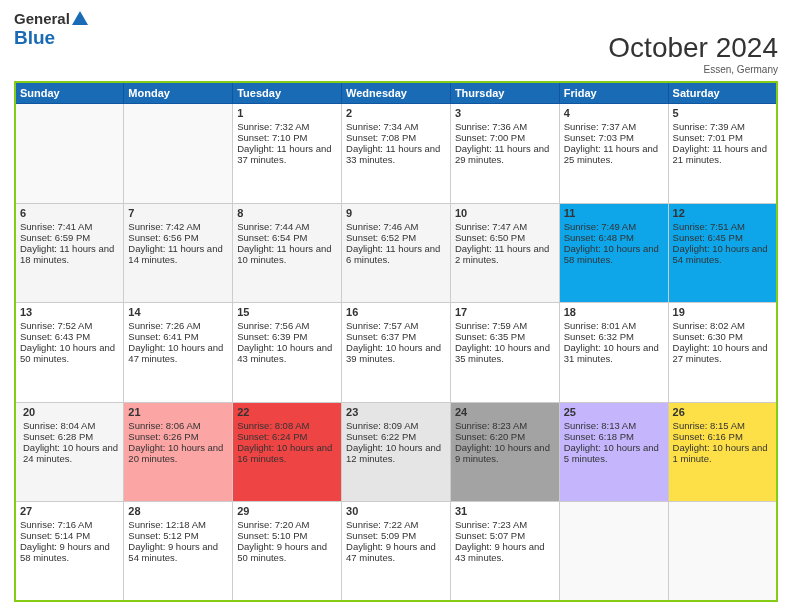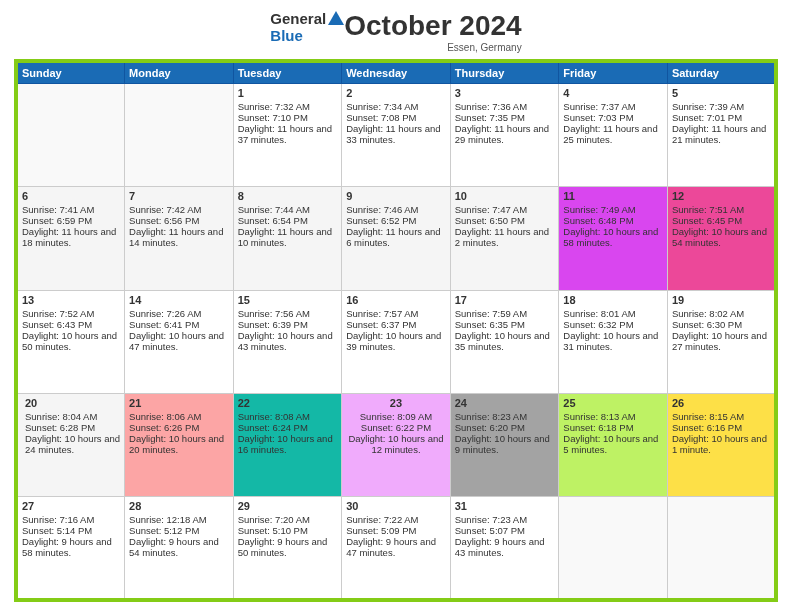--- a/index.html
+++ b/index.html
@@ -12,49 +12,50 @@
     }
     .page {
       width: 792px;
       height: 612px;
       padding: 10px 14px;
       display: flex;
       flex-direction: column;
     }
     .header {
       display: flex;
-      justify-content: center;
+      justify-content: space-between;
       align-items: flex-start;
       margin-bottom: 6px;
     }
     .logo {
       display: flex;
       flex-direction: column;
       align-items: flex-start;
     }
     .logo-line {
       display: flex;
       align-items: center;
     }
     .title-block {
       text-align: right;
     }
     .title-block h1 {
       font-size: 28px;
-      font-weight: bold;
+      font-weight: normal;
       color: #333;
+      margin-top: 22px;
     }
     .title-block h2 {
       font-size: 10px;
       font-weight: normal;
       color: #555;
     }
     .calendar {
       flex: 1;
-      border: 4px solid #84cc16;
+      border: 2px solid #84cc16;
       border-collapse: collapse;
       width: 100%;
       table-layout: fixed;
     }
     .calendar th {
       background: #1a6bb5;
       color: #fff;
       font-size: 11px;
       font-weight: bold;
       padding: 4px 4px;
@@ -94,21 +95,21 @@
 <body>
 
 <div class="page">
   <div class="header">
     <div class="logo">
       <div class="logo-line">
         <span style="font-size:15px;font-weight:bold;color:#333;">General</span>
         <span style="display:inline-block;width:0;height:0;border-left:8px solid transparent;border-right:8px solid transparent;border-bottom:14px solid #1a6bb5;margin-left:2px;margin-bottom:1px;"></span>
       </div>
       <div>
-        <span style="font-size:15px;font-weight:bold;color:#1a6bb5;">Blue</span>
+        <span style="font-size:19px;font-weight:bold;color:#1a6bb5;">Blue</span>
       </div>
     </div>
     <div class="title-block">
       <h1>October 2024</h1>
       <h2>Essen, Germany</h2>
     </div>
   </div>
 
   <table class="calendar">
     <thead>
@@ -134,21 +135,21 @@
           </td>
           <td>
             <span class="day-num">2</span>
             <div>Sunrise: 7:34 AM</div>
             <div>Sunset: 7:08 PM</div>
             <div>Daylight: 11 hours and 33 minutes.</div>
           </td>
           <td>
             <span class="day-num">3</span>
             <div>Sunrise: 7:36 AM</div>
-            <div>Sunset: 7:35 PM</div>
+            <div>Sunset: 7:00 PM</div>
             <div>Daylight: 11 hours and 29 minutes.</div>
           </td>
           <td>
             <span class="day-num">4</span>
             <div>Sunrise: 7:37 AM</div>
             <div>Sunset: 7:03 PM</div>
             <div>Daylight: 11 hours and 25 minutes.</div>
           </td>
           <td>
             <span class="day-num">5</span>
@@ -181,27 +182,27 @@
             <div>Sunrise: 7:46 AM</div>
             <div>Sunset: 6:52 PM</div>
             <div>Daylight: 11 hours and 6 minutes.</div>
           </td>
           <td style="background: rgb(245, 245, 245);">
             <span class="day-num">10</span>
             <div>Sunrise: 7:47 AM</div>
             <div>Sunset: 6:50 PM</div>
             <div>Daylight: 11 hours and 2 minutes.</div>
           </td>
-          <td style="background: #d946ef;">
+          <td style="background: #0ea5e9;">
             <span class="day-num">11</span>
             <div>Sunrise: 7:49 AM</div>
             <div>Sunset: 6:48 PM</div>
             <div>Daylight: 10 hours and 58 minutes.</div>
           </td>
-          <td style="background: #ec4899;">
+          <td style="background: #0ea5e9;">
             <span class="day-num">12</span>
             <div>Sunrise: 7:51 AM</div>
             <div>Sunset: 6:45 PM</div>
             <div>Daylight: 10 hours and 54 minutes.</div>
           </td>
         </tr>
         <tr>
           <td>
             <span class="day-num">13</span>
             <div>Sunrise: 7:52 AM</div>
@@ -251,39 +252,39 @@
             <div>Sunrise: 8:04 AM</div>
             <div>Sunset: 6:28 PM</div>
             <div>Daylight: 10 hours and 24 minutes.</div>
           </td>
           <td style="background: #fca5a5;">
             <span class="day-num">21</span>
             <div>Sunrise: 8:06 AM</div>
             <div>Sunset: 6:26 PM</div>
             <div>Daylight: 10 hours and 20 minutes.</div>
           </td>
-          <td style="background: #14b8a6;">
+          <td style="background: #ef4444;">
             <span class="day-num">22</span>
             <div>Sunrise: 8:08 AM</div>
             <div>Sunset: 6:24 PM</div>
             <div>Daylight: 10 hours and 16 minutes.</div>
           </td>
-          <td style="background: #f0abfc; text-align: center;">
+          <td style="background: #e5e5e5;">
             <span class="day-num">23</span>
             <div>Sunrise: 8:09 AM</div>
             <div>Sunset: 6:22 PM</div>
             <div>Daylight: 10 hours and 12 minutes.</div>
           </td>
           <td style="background: #a3a3a3;">
             <span class="day-num">24</span>
             <div>Sunrise: 8:23 AM</div>
             <div>Sunset: 6:20 PM</div>
             <div>Daylight: 10 hours and 9 minutes.</div>
           </td>
-          <td style="background: #bef264;">
+          <td style="background: #c4b5fd;">
             <span class="day-num">25</span>
             <div>Sunrise: 8:13 AM</div>
             <div>Sunset: 6:18 PM</div>
             <div>Daylight: 10 hours and 5 minutes.</div>
           </td>
           <td style="background: #fde047;">
             <span class="day-num">26</span>
             <div>Sunrise: 8:15 AM</div>
             <div>Sunset: 6:16 PM</div>
             <div>Daylight: 10 hours and 1 minute.</div>

